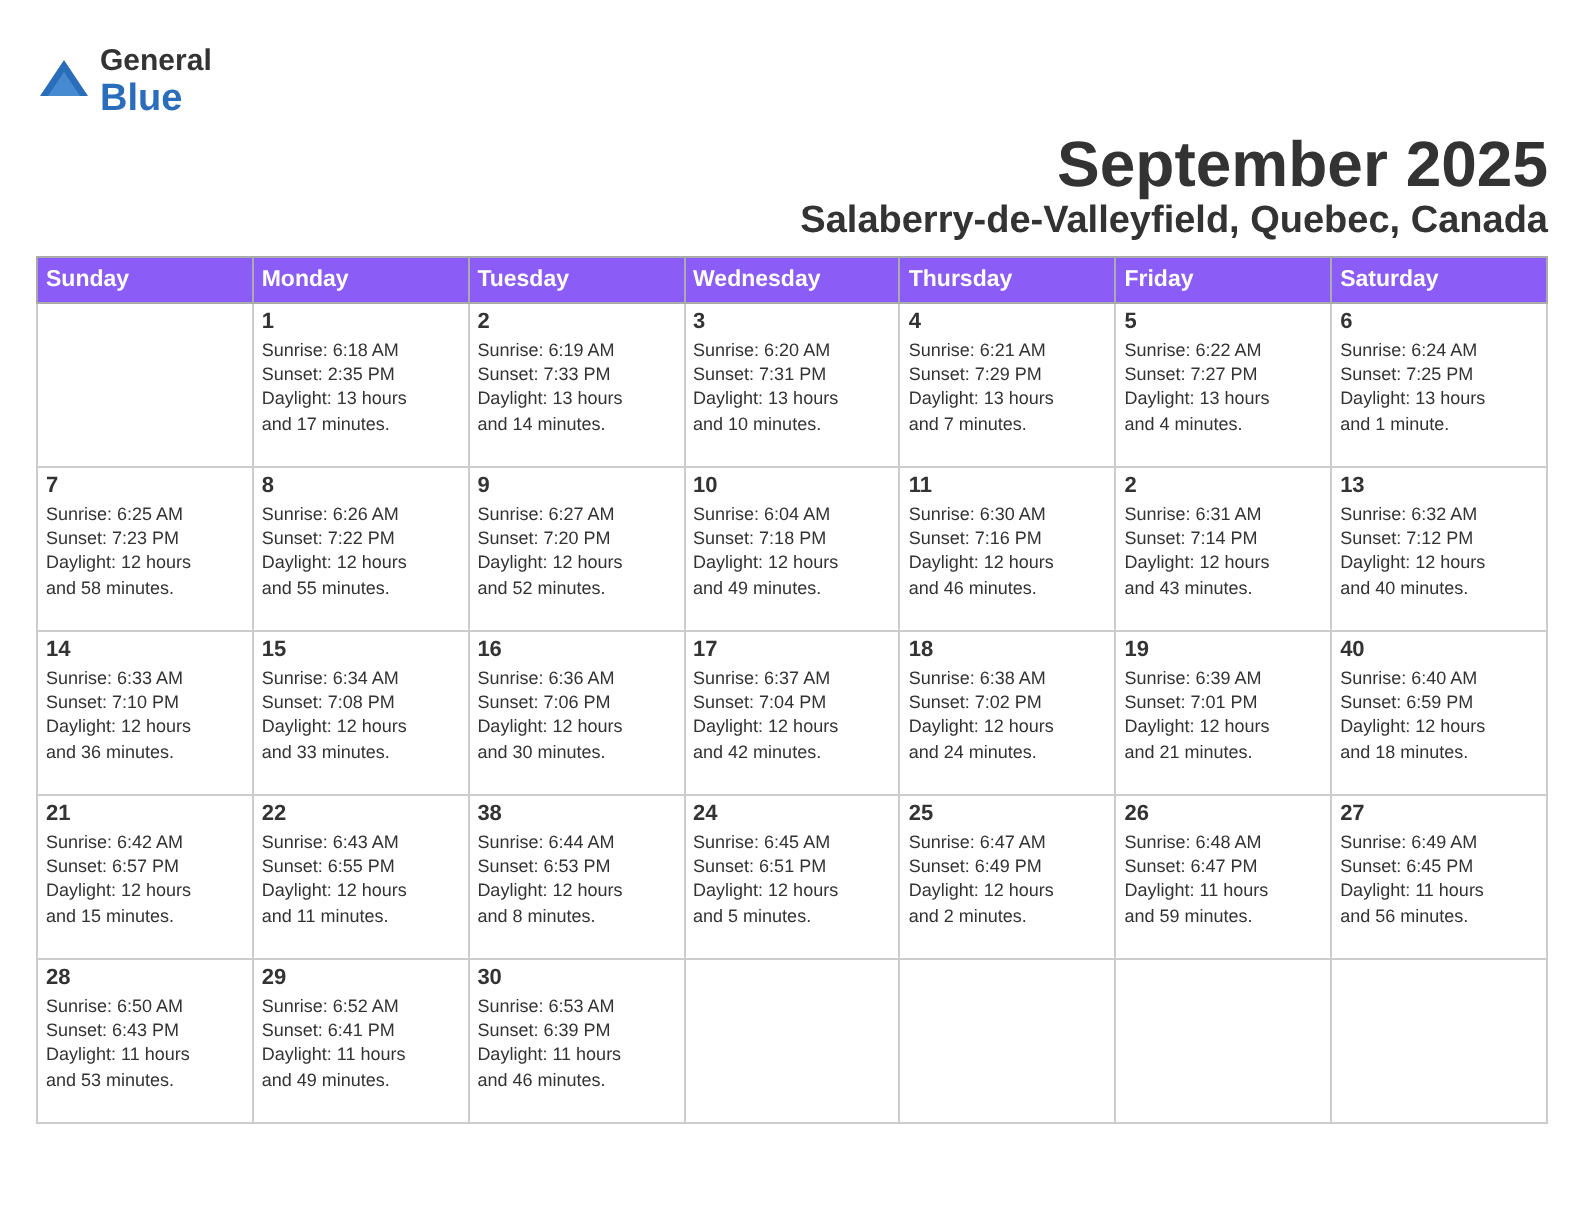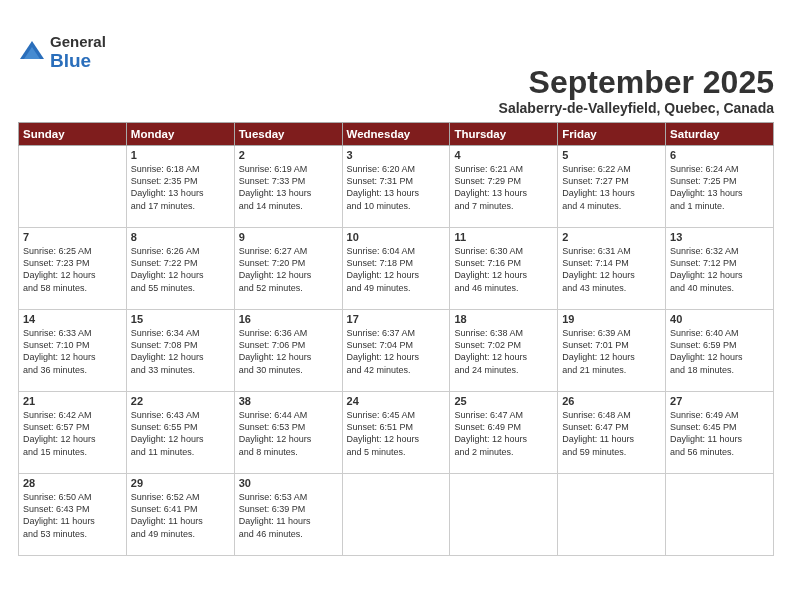--- a/index.html
+++ b/index.html
@@ -17,21 +17,21 @@
     }
     .header {
       display: flex;
       align-items: flex-start;
       justify-content: space-between;
       margin-bottom: 6px;
     }
     .logo {
       display: flex;
       align-items: center;
-      margin-top: 16px;
+      margin-top: 5px;
     }
     .logo-text {
       display: flex;
       flex-direction: column;
       line-height: 1.1;
     }
     .logo-general {
       font-size: 15px;
       font-weight: bold;
       color: #333;
@@ -50,31 +50,31 @@
       text-align: right;
       margin-top: 47px;
     }
     .month-title {
       font-size: 32px;
       font-weight: bold;
       color: #333;
       line-height: 1.1;
     }
     .location {
-      font-size: 14px;
+      font-size: 19px;
       font-weight: bold;
       color: #333;
     }
     table {
       width: 100%;
       border-collapse: collapse;
       table-layout: fixed;
     }
     thead tr th {
-      background-color: #7f1d1d;
+      background-color: #8b5cf6;
       color: #fff;
       font-size: 11.5px;
       font-weight: bold;
       padding: 5px 4px;
       text-align: left;
       border: 1px solid #aaa;
     }
     tbody tr td {
       vertical-align: top;
       border: 1px solid #ccc;

